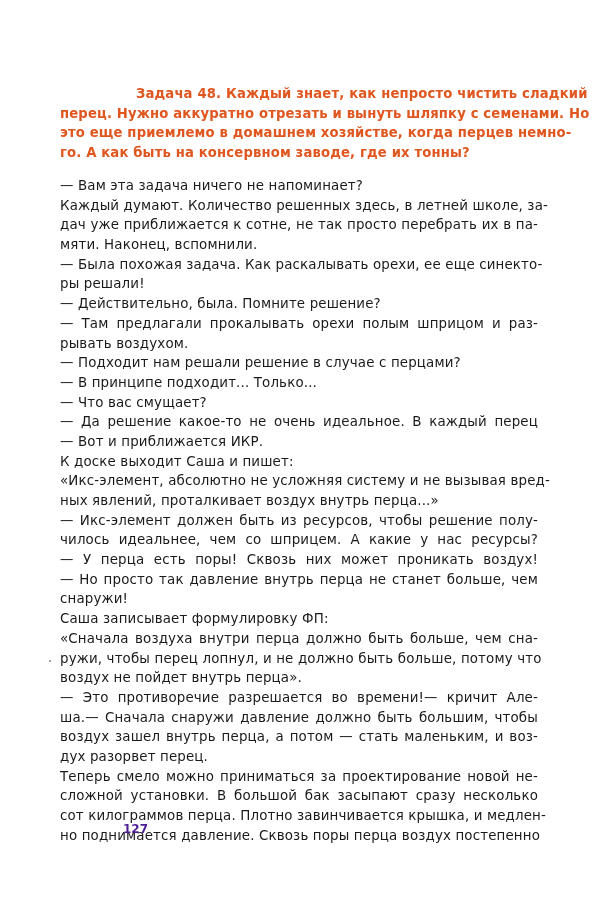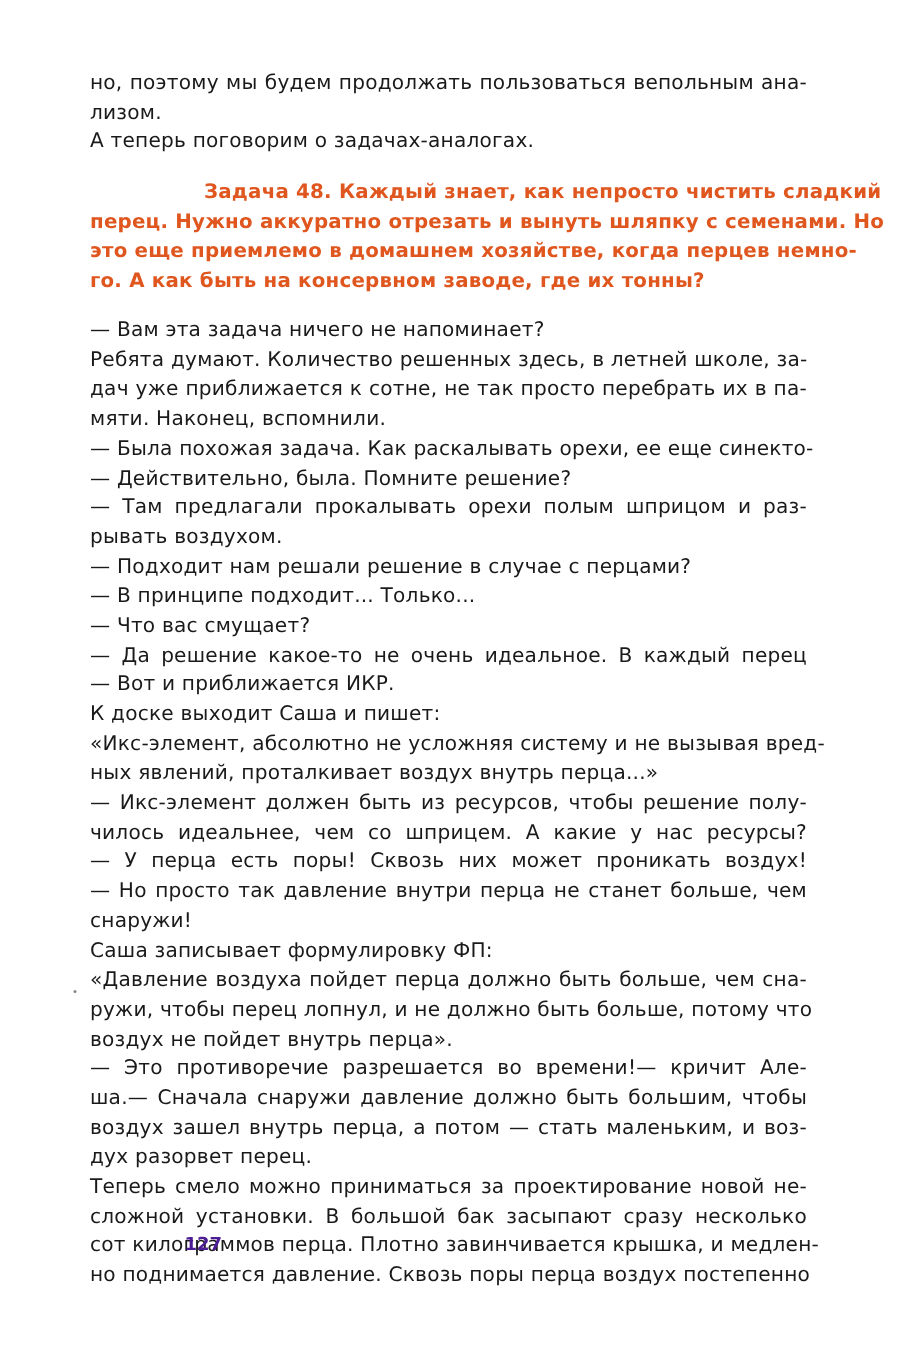--- a/index.html
+++ b/index.html
@@ -40,20 +40,21 @@
       color: #e0561f;
       font-weight: bold;
     }
     .task .line {
       font-size: 13.2px;
       line-height: 19.5px;
       height: 19.5px;
     }
     .task .first {
       padding-left: 76px;
+      margin-top: 24px;
     }
     .task-num {
       font-weight: bold;
     }
     .page-number {
       position: absolute;
       left: 123px;
       top: 822px;
       font-size: 12px;
       color: #4c1d95;
@@ -67,61 +68,57 @@
       height: 2px;
       background: #888;
       border-radius: 1px;
     }
   </style>
 </head>
 <body>
 
 <div class="page">
 
-  <div>
-    <div class="line">но, поэтому мы будем продолжать пользоваться вепольным ана-</div>
-    <div class="line last">лизом.</div>
-    <div class="line last">А теперь поговорим о задачах-аналогах.</div>
-  </div>
 
   <div class="block-gap"></div>
 
   <div class="task">
     <div class="line first"><span class="task-num">Задача 48.</span><span> Каждый знает, как непросто чистить сладкий</span></div>
     <div class="line">перец. Нужно аккуратно отрезать и вынуть шляпку с семенами. Но</div>
     <div class="line">это еще приемлемо в домашнем хозяйстве, когда перцев немно-</div>
     <div class="line last">го. А как быть на консервном заводе, где их тонны?</div>
   </div>
 
   <div class="block-gap"></div>
 
   <div>
     <div class="line last">— Вам эта задача ничего не напоминает?</div>
-    <div class="line">Ребята думают. Количество решенных здесь, в летней школе, за-</div>
+    <div class="line">Каждый думают. Количество решенных здесь, в летней школе, за-</div>
     <div class="line">дач уже приближается к сотне, не так просто перебрать их в па-</div>
     <div class="line last">мяти. Наконец, вспомнили.</div>
     <div class="line">— Была похожая задача. Как раскалывать орехи, ее еще синекто-</div>
+    <div class="line last">ры решали!</div>
     <div class="line last">— Действительно, была. Помните решение?</div>
     <div class="line">— Там предлагали прокалывать орехи полым шприцом и раз-</div>
     <div class="line last">рывать воздухом.</div>
     <div class="line last">— Подходит нам решали решение в случае с перцами?</div>
     <div class="line last">— В принципе подходит... Только...</div>
     <div class="line last">— Что вас смущает?</div>
     <div class="line">— Да решение какое-то не очень идеальное. В каждый перец</div>
     <div class="line last">— Вот и приближается ИКР.</div>
     <div class="line last">К доске выходит Саша и пишет:</div>
     <div class="line">«Икс-элемент, абсолютно не усложняя систему и не вызывая вред-</div>
     <div class="line last">ных явлений, проталкивает воздух внутрь перца...»</div>
     <div class="line">— Икс-элемент должен быть из ресурсов, чтобы решение полу-</div>
     <div class="line">чилось идеальнее, чем со шприцем. А какие у нас ресурсы?</div>
     <div class="line">— У перца есть поры! Сквозь них может проникать воздух!</div>
-    <div class="line">— Но просто так давление внутри перца не станет больше, чем</div>
+    <div class="line">— Но просто так давление внутрь перца не станет больше, чем</div>
     <div class="line last">снаружи!</div>
     <div class="line last">Саша записывает формулировку ФП:</div>
-    <div class="line">«Давление воздуха пойдет перца должно быть больше, чем сна-</div>
+    <div class="line">«Сначала воздуха внутри перца должно быть больше, чем сна-</div>
     <div class="line">ружи, чтобы перец лопнул, и не должно быть больше, потому что</div>
     <div class="line last">воздух не пойдет внутрь перца».</div>
     <div class="line">— Это противоречие разрешается во времени!— кричит Але-</div>
     <div class="line">ша.— Сначала снаружи давление должно быть большим, чтобы</div>
     <div class="line">воздух зашел внутрь перца, а потом — стать маленьким, и воз-</div>
     <div class="line last">дух разорвет перец.</div>
     <div class="line">Теперь смело можно приниматься за проектирование новой не-</div>
     <div class="line">сложной установки. В большой бак засыпают сразу несколько</div>
     <div class="line">сот килограммов перца. Плотно завинчивается крышка, и медлен-</div>
     <div class="line">но поднимается давление. Сквозь поры перца воздух постепенно</div>

